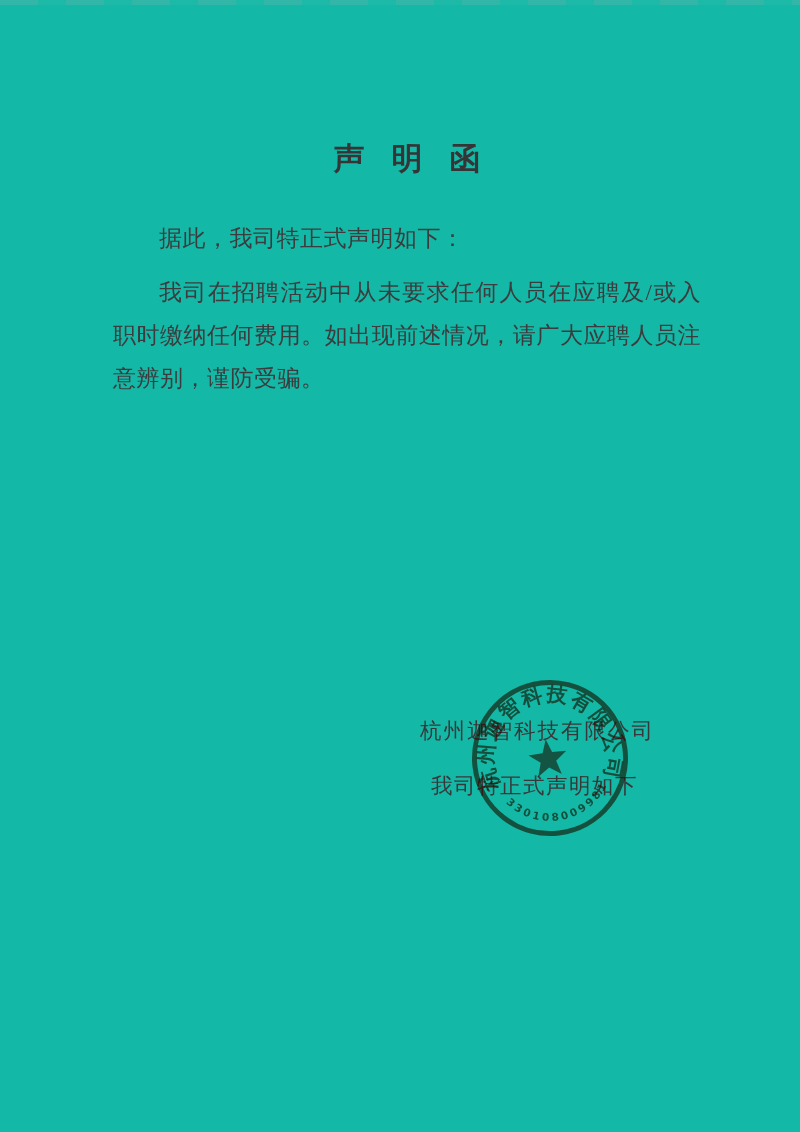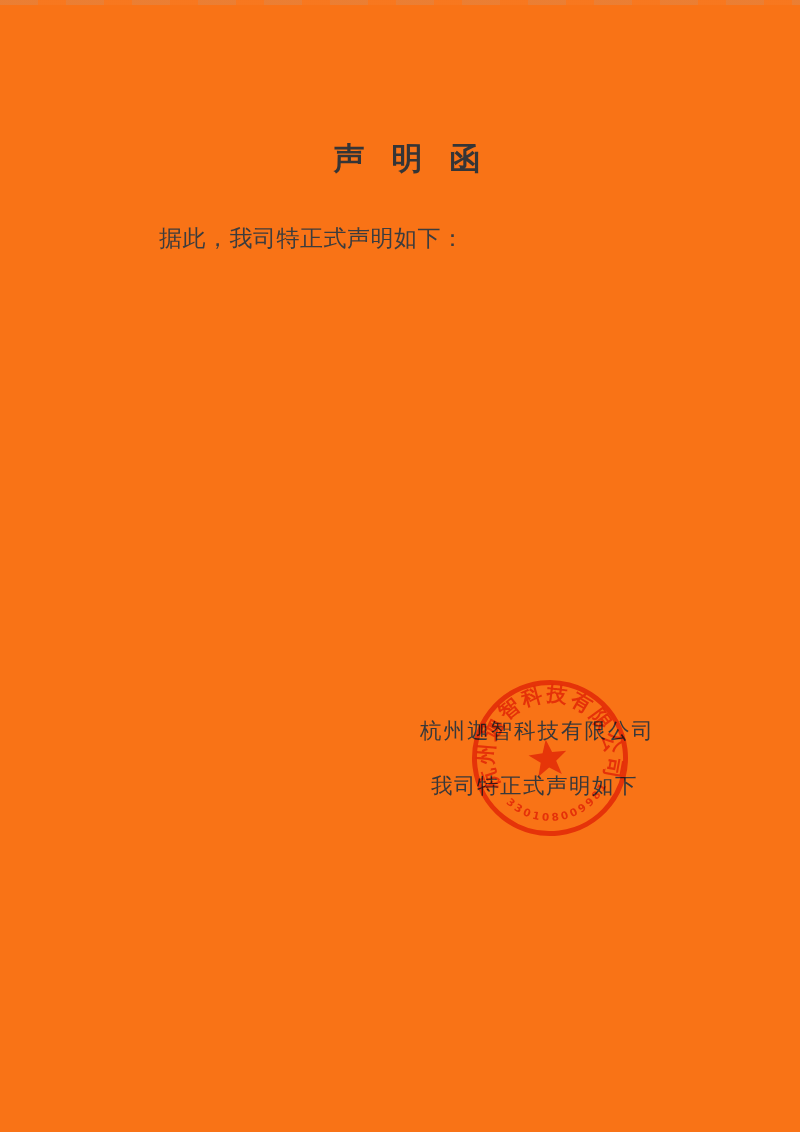--- a/index.html
+++ b/index.html
@@ -4,21 +4,21 @@
 <style>
   html, body {
     margin: 0;
     padding: 0;
     background: #ffffff;
   }
   .page {
     position: relative;
     width: 800px;
     height: 1132px;
-    background: #f97316;
+    background: #14b8a6;
     overflow: hidden;
     font-family: "Liberation Serif", "DejaVu Serif", serif;
     color: #3c3c3e;
   }
   .scan-artifact {
     position: absolute;
     top: 0;
     left: 0;
     width: 100%;
     height: 5px;
@@ -96,20 +96,21 @@
 <body>
 
 <div class="page">
 
   <div class="scan-artifact"></div>
 
   <div class="content">
     <h1 class="doc-title">声明函</h1>
 
     <p class="para">据此，我司特正式声明如下：</p>
+    <p class="para gap-before">我司在招聘活动中从未要求任何人员在应聘及/或入职时缴纳任何费用。如出现前述情况，请广大应聘人员注意辨别，谨防受骗。</p>
   </div>
 
   <div class="sig-company">杭州迦智科技有限公司</div>
   <div class="sig-date">我司特正式声明如下</div>
 
   <svg class="seal" viewBox="0 0 200 200" xmlns="http://www.w3.org/2000/svg" aria-hidden="true">
     <g transform="rotate(-7 100 99)" fill="#e64a35">
 
       <circle cx="100" cy="99" r="75.5" fill="none" stroke="#e64a35" stroke-width="5" opacity="0.9"></circle>
 

